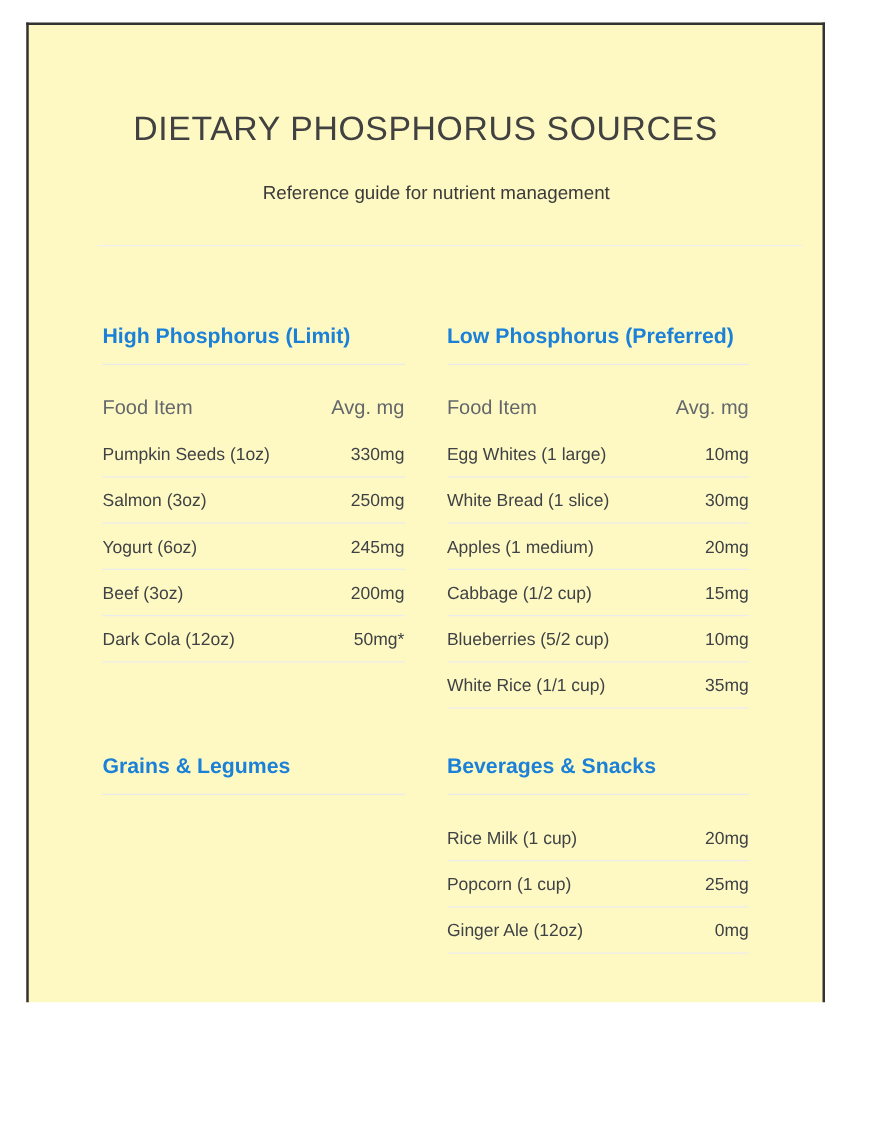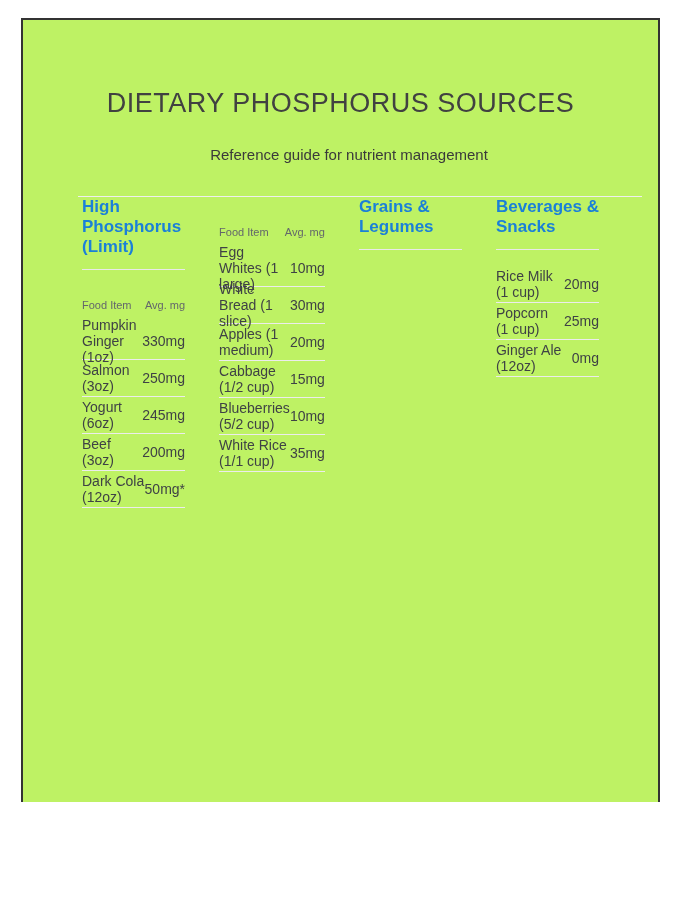--- a/index.html
+++ b/index.html
@@ -16,21 +16,21 @@
     width: 700px;
     background: #ffffff;
     font-family: "Liberation Sans", "DejaVu Sans", sans-serif;
   }
   .card {
     width: 639px;
     height: 784px;
     margin: 18px 40px 0 21px;
     border: 2px solid var(--card-border);
     border-bottom: none;
-    background: #bef264;
+    background: #fef9c3;
   }
   .page-title {
     margin-top: 68px;
     text-align: center;
     font-size: 27px;
     font-weight: 400;
     letter-spacing: 0.5px;
     color: var(--title-text);
   }
   .page-subtitle {
@@ -41,24 +41,25 @@
     padding-left: 17px;
   }
   .header-divider {
     height: 1px;
     background: var(--divider);
     border: none;
     margin: 33px 16px 0 55px;
   }
   .grid {
     display: grid;
-    grid-template-columns: 1fr 1fr 1fr 1fr;
+    grid-template-columns: 1fr 1fr;
     column-gap: 34px;
     row-gap: 36px;
     padding: 0 59px;
+    margin-top: 62px;
   }
   .section-heading {
     font-size: 17px;
     font-weight: bold;
     color: var(--accent);
     padding-bottom: 12px;
     border-bottom: 1px solid #e9e9e9;
   }
   .table {
     margin-top: 16px;
@@ -67,21 +68,21 @@
     height: 37px;
     display: flex;
     justify-content: space-between;
     align-items: center;
     border-bottom: 1px solid var(--row-line);
     font-size: 14px;
     color: var(--body-text);
   }
   .row.header {
     border-bottom: none;
-    font-size: 11px;
+    font-size: 16px;
     color: var(--muted-text);
   }
   .cell-item { text-align: left; }
   .cell-value { text-align: center; }
 </style>
 </head>
 <body>
 
 <div class="card">
 
@@ -92,21 +93,21 @@
   <div class="grid">
 
     <section>
       <h2 class="section-heading">High Phosphorus (Limit)</h2>
       <div class="table">
         <div class="row header">
           <span class="cell-item">Food Item</span>
           <span class="cell-value">Avg. mg</span>
         </div>
         <div class="row">
-          <span class="cell-item">Pumpkin Ginger (1oz)</span>
+          <span class="cell-item">Pumpkin Seeds (1oz)</span>
           <span class="cell-value">330mg</span>
         </div>
         <div class="row">
           <span class="cell-item">Salmon (3oz)</span>
           <span class="cell-value">250mg</span>
         </div>
         <div class="row">
           <span class="cell-item">Yogurt (6oz)</span>
           <span class="cell-value">245mg</span>
         </div>
@@ -115,20 +116,21 @@
           <span class="cell-value">200mg</span>
         </div>
         <div class="row">
           <span class="cell-item">Dark Cola (12oz)</span>
           <span class="cell-value">50mg*</span>
         </div>
       </div>
     </section>
 
     <section>
+      <h2 class="section-heading">Low Phosphorus (Preferred)</h2>
       <div class="table">
         <div class="row header">
           <span class="cell-item">Food Item</span>
           <span class="cell-value">Avg. mg</span>
         </div>
         <div class="row">
           <span class="cell-item">Egg Whites (1 large)</span>
           <span class="cell-value">10mg</span>
         </div>
         <div class="row">

